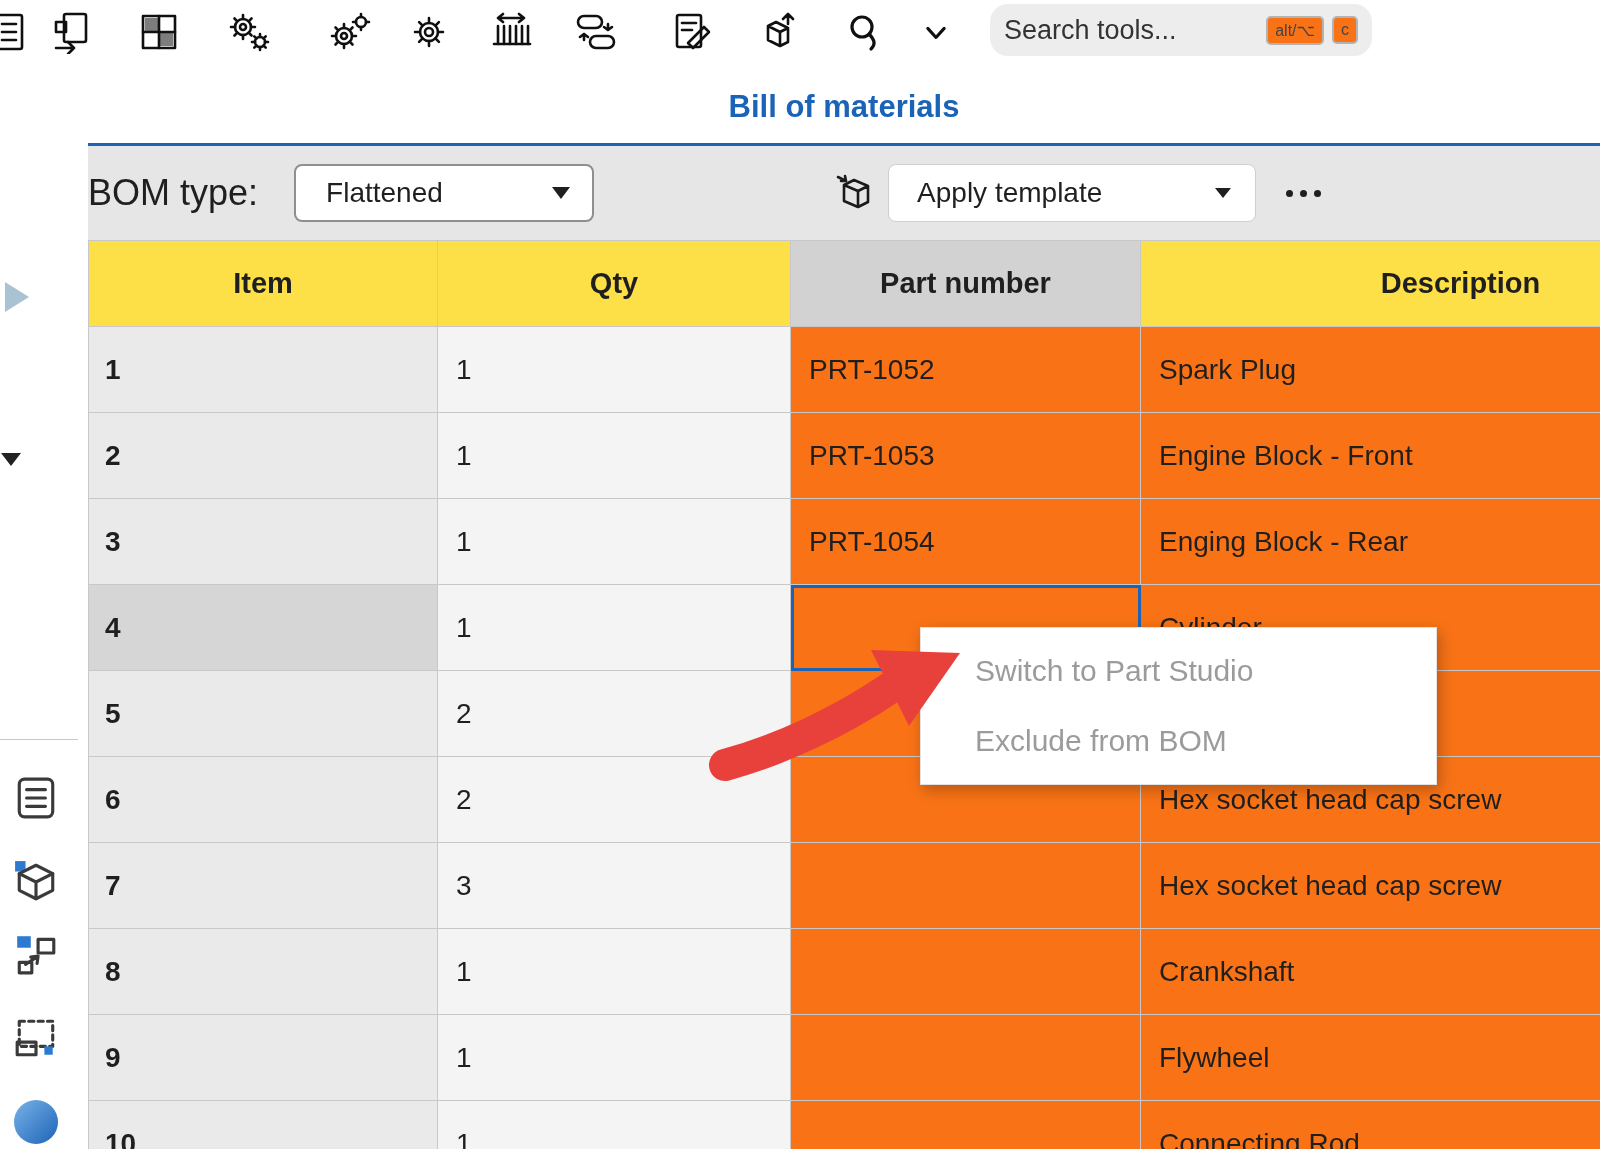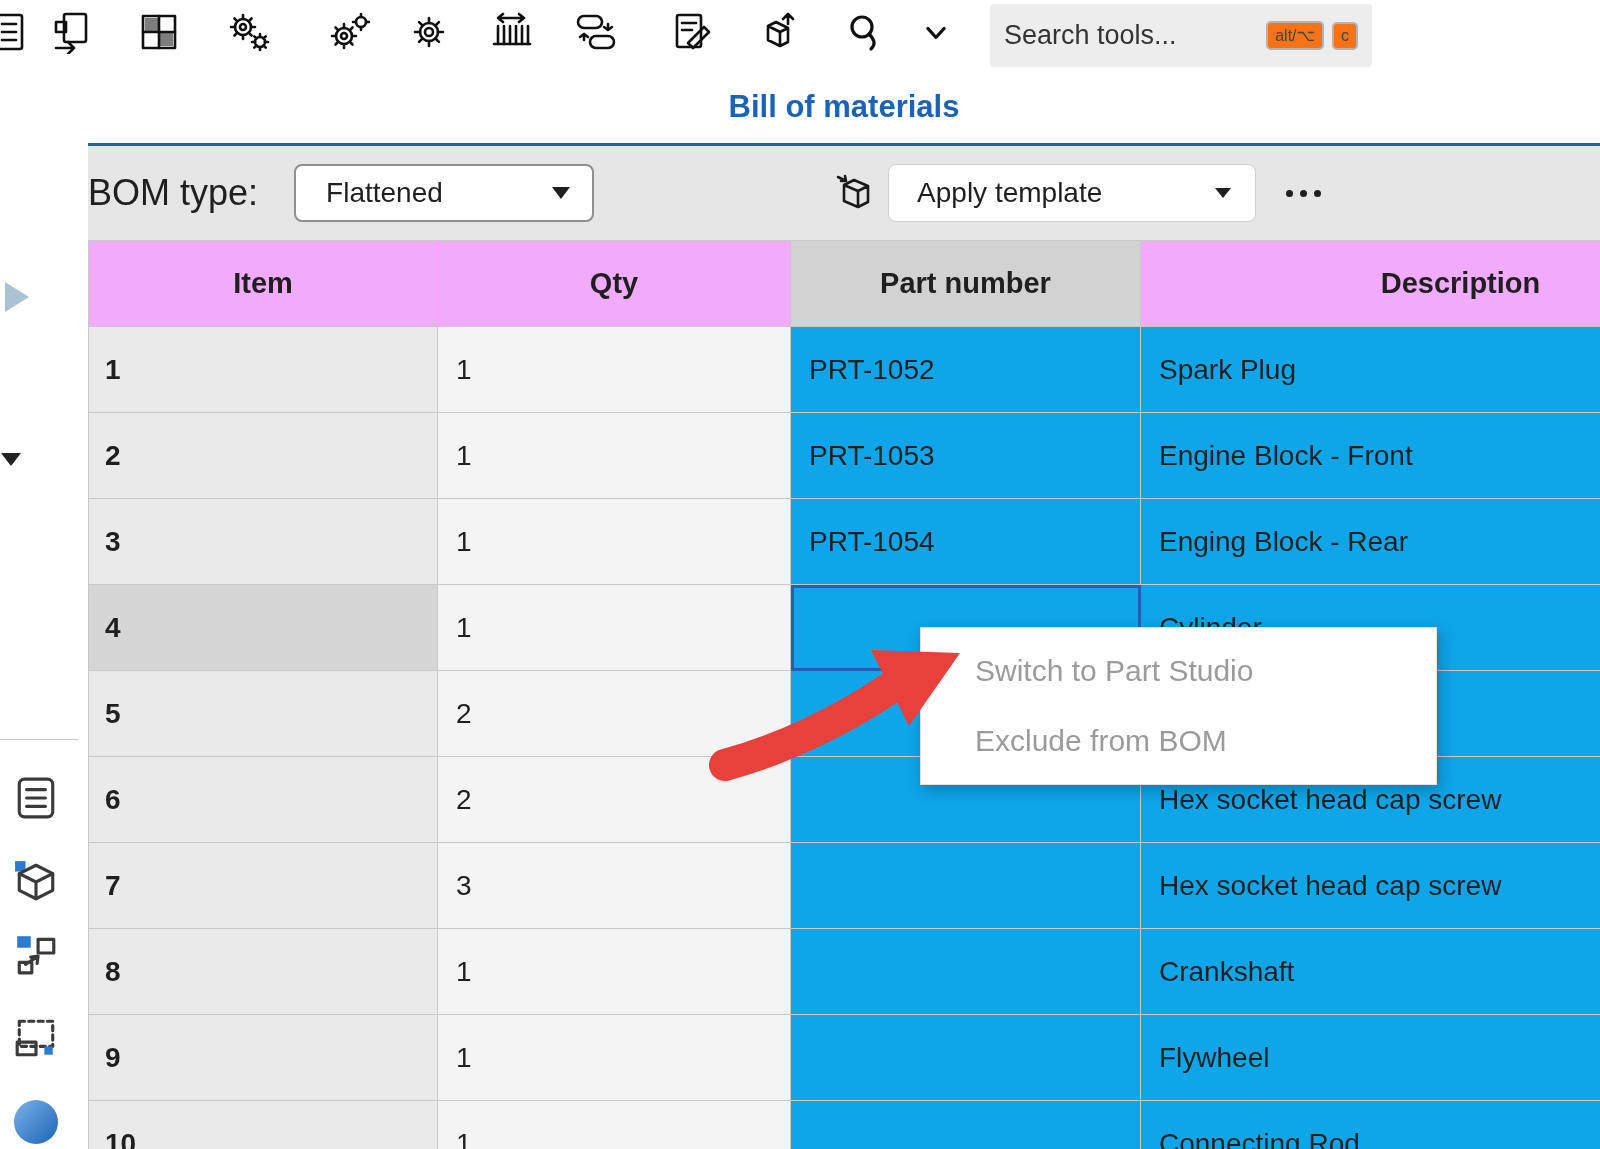--- a/index.html
+++ b/index.html
@@ -5,21 +5,21 @@
   html,body{margin:0;padding:0;}
   body{
     width:1600px;height:1149px;overflow:hidden;position:relative;
     background:#ffffff;font-family:"Liberation Sans","DejaVu Sans",sans-serif;color:#1f1f1f;
   }
   
   .top-toolbar{position:absolute;left:0;top:0;width:1600px;height:66px;background:#fff;}
   .ticon{position:absolute;top:8px;width:48px;height:48px;display:flex;align-items:center;justify-content:center;cursor:pointer;}
   .ticon svg{stroke:#101010;fill:none;stroke-width:2.6;stroke-linecap:round;stroke-linejoin:round;}
   .search-box{
-    position:absolute;left:990px;top:4px;width:382px;height:63px;background:#ededed;border-radius:4px;
+    position:absolute;left:990px;top:4px;width:382px;height:52px;background:#ededed;border-radius:18px;
     display:flex;align-items:center;padding:0 14px;box-sizing:border-box;
   }
   .search-text{font-size:27px;color:#333;flex:1;white-space:nowrap;}
   .kbd{
     background:#f97316;border:2px solid #b3b3b3;border-radius:5px;font-size:16px;color:#444;
     padding:3px 7px;margin-left:8px;white-space:nowrap;
   }
   
   .collapse-arrow{position:absolute;left:5px;top:282px;width:0;height:0;
     border-left:24px solid #a9c2d4;border-top:15px solid transparent;border-bottom:15px solid transparent;cursor:pointer;}
@@ -46,23 +46,23 @@
   .btn-caret{width:0;height:0;border-top:10px solid #1f1f1f;border-left:8px solid transparent;border-right:8px solid transparent;margin:0 24px 0 22px;}
   .btn-add{margin-left:16px;width:276px;}
   .btn-add .lbl{flex:1;}
   .btn-apply{margin-left:12px;width:368px;}
   .btn-apply .lbl{flex:1;}
   .more-btn{margin-left:24px;display:flex;gap:7px;cursor:pointer;padding:10px 6px;}
   .more-btn i{width:7px;height:7px;border-radius:50%;background:#1f1f1f;display:block;}
   
   table.bom{border-collapse:collapse;table-layout:fixed;width:1692px;}
   table.bom th,table.bom td{border:1px solid #c8c8c8;box-sizing:border-box;}
-  table.bom th{height:86px;background:#f0abfc;font-weight:bold;font-size:29px;text-align:center;}
+  table.bom th{height:86px;background:#fde047;font-weight:bold;font-size:29px;text-align:center;}
   table.bom th:nth-child(3){background:#d2d2d2;}
-  table.bom td{height:86px;font-size:28px;padding:0 0 0 18px;background:#0ea5e9;}
+  table.bom td{height:86px;font-size:28px;padding:0 0 0 18px;background:#f97316;}
   table.bom td:nth-child(1){background:#eaeaea;font-weight:bold;padding-left:16px;}
   table.bom td:nth-child(2){background:#f4f4f4;}
   table.bom td:nth-child(4){white-space:nowrap;}
   table.bom tr.selected td:nth-child(1){background:#d6d6d6;}
   table.bom td.cell-selected{outline:3px solid var(--accent-blue);outline-offset:-3px;}
   
   .context-menu{position:absolute;left:920px;top:627px;width:515px;background:#fff;z-index:20;
     border:1px solid #e2e2e2;box-shadow:3px 5px 14px rgba(0,0,0,0.25);padding:8px 0;}
   .menu-item{height:70px;line-height:70px;padding-left:54px;font-size:30px;color:#1f1f1f;white-space:nowrap;cursor:pointer;}
   .menu-item.highlight{background:var(--menu-highlight);}

